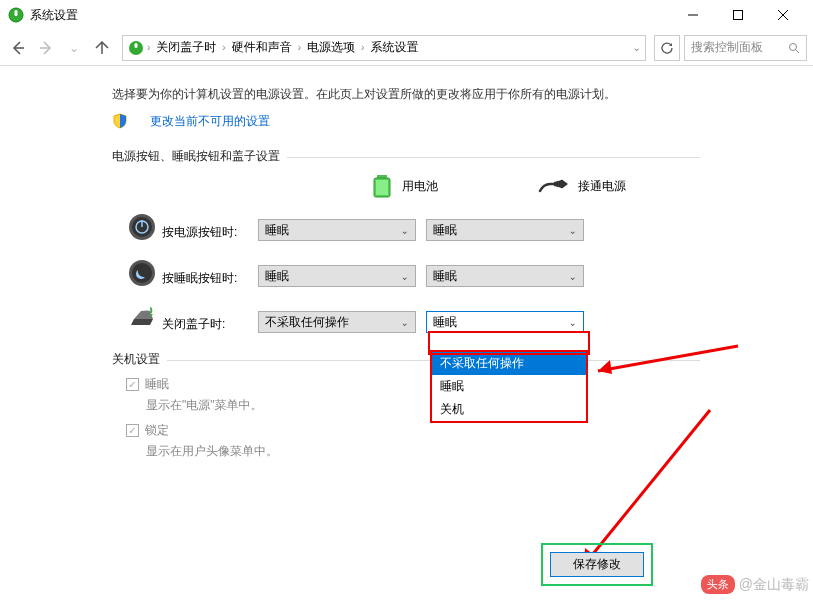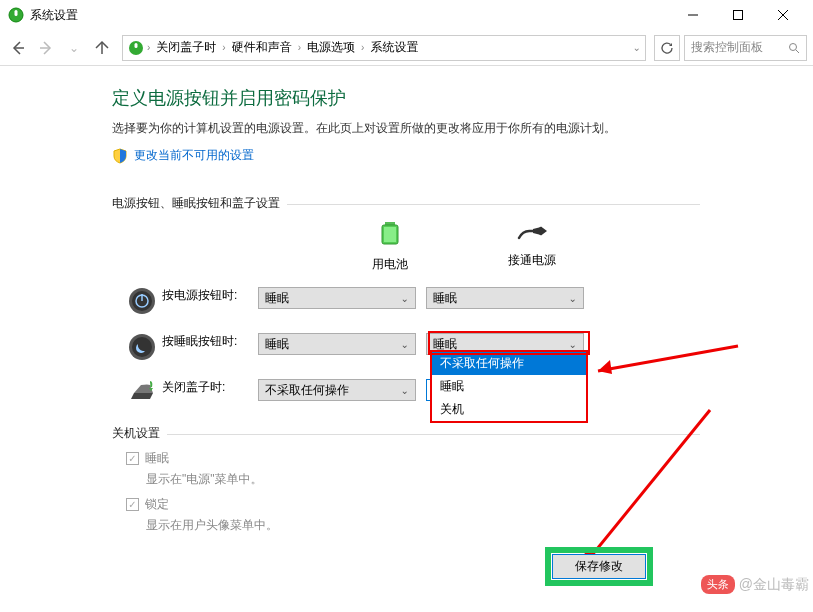--- a/index.html
+++ b/index.html
@@ -18,49 +18,49 @@
 .breadcrumb .seg { padding: 0 4px; font-size: 12px; }
 .breadcrumb .sep { color: #888; padding: 0 2px; font-size: 10px; }
 .breadcrumb .bcicon { width: 18px; height: 18px; margin-right: 0; }
 .breadcrumb .spacer { flex: 1; }
 .refresh { border: 1px solid #ccc; width: 26px; height: 26px; display: flex; align-items: center; justify-content: center; }
 .searchbox { border: 1px solid #ccc; width: 123px; height: 26px; padding: 0 6px; color: #888; font-size: 12px; display: flex; align-items: center; justify-content: space-between; }
 
 .content { padding: 20px 0 0 112px; width: 700px; position: relative; }
 .h1 { color: #0c6b3f; font-size: 18px; font-weight: normal; margin-bottom: 10px; }
 .desc { font-size: 12px; color: #333; margin-bottom: 10px; }
-.link { display: flex; align-items: flex-end; gap: 6px; margin-bottom: 31px; }
+.link { display: flex; align-items: flex-start; gap: 22px; margin-bottom: 18px; }
 .link a { color: #0066cc; text-decoration: none; font-size: 12px; }
 
 .section-hdr { font-size: 12px; color: #222; position: relative; margin-bottom: 8px; }
 .section-hdr::after { content: ""; position: absolute; left: 175px; right: 0; top: 50%; border-top: 1px solid #ddd; }
 
 .colheads { display: flex; margin-left: 260px; gap: 100px; margin-bottom: 14px; align-items: center; }
-.colhead { display: flex; align-items: center; gap: 10px; flex-direction: column; }
-.dropdowns { display: flex; align-items: flex-start; margin-bottom: 18px; }
+.colhead { display: flex; align-items: center; gap: 10px; }
+.dropdowns { display: flex; align-items: flex-end; margin-bottom: 18px; }
 .rowicon { width: 28px; height: 28px; margin-right: 6px; margin-left: 16px; }
 .rowlabel { width: 96px; font-size: 12px; }
 .dd { width: 158px; height: 22px; border: 1px solid #adadad; background: #e1e1e1; display: flex; align-items: center; justify-content: space-between; padding: 0 6px; font-size: 12px; margin-right: 10px; }
 .dd.open { border: 1px solid #0078d7; background: #fff; }
 .dd .chev { font-size: 10px; color: #555; }
 
 .dropdown-list { position: absolute; left: 430px; top: 350px; width: 158px; border: 2px solid #e00; background: #fff; z-index: 10; }
 .dropdown-list .opt { padding: 3px 8px; font-size: 12px; }
 .dropdown-list .opt.sel { background: #0078d7; color: #fff; }
 .dd-wrap { position: absolute; left: 428px; top: 331px; width: 162px; height: 24px; border: 2px solid #e00; z-index: 11; pointer-events: none; }
 
 .shutdown-sec { margin-top: 14px; }
 .shutdown-hdr::after { left: 55px; }
 .chk-row { margin-left: 14px; margin-top: 8px; }
 .chk-line { display: flex; align-items: center; gap: 6px; color: #888; }
 .chk-desc { margin-left: 20px; margin-top: 4px; color: #888; }
 .chkbox { width: 13px; height: 13px; border: 1px solid #aaa; display: inline-flex; align-items: center; justify-content: center; font-size: 10px; color: #aaa; }
 
 .savebtn-area { position: absolute; bottom: 26px; right: 160px; }
-.savebtn { border: 6px solid #22c55e; padding: 1px; }
+.savebtn { border: 2px solid #22c55e; padding: 7px; }
 .savebtn-inner { border: 1px solid #0078d7; background: #e1e1e1; padding: 3px 22px; font-size: 12px; }
 
 .watermark { position: absolute; bottom: 18px; right: 4px; color: #bbb; font-size: 14px; display: flex; align-items: center; gap: 4px; }
 .watermark .tlabel { background: #e55; color: #fff; padding: 2px 6px; border-radius: 8px; font-size: 11px; }
 
 .arrow { position: absolute; pointer-events: none; }
 </style>
 </head>
 <body>
 
@@ -135,21 +135,20 @@
   <div class="searchbox">
     <span>搜索控制面板</span>
     <svg width="12" height="12">
         <circle cx="5" cy="5" r="3.5" fill="none" stroke="#888"></circle>
         <line x1="8" y1="8" x2="11" y2="11" stroke="#888"></line>
       </svg>
   </div>
 </div>
 
 <div class="content">
-  <div class="h1">定义电源按钮并启用密码保护</div>
   <div class="desc">选择要为你的计算机设置的电源设置。在此页上对设置所做的更改将应用于你所有的电源计划。</div>
   <div class="link">
     <svg width="16" height="16">
         <path d="M8 1 L14 3 L14 8 Q14 13 8 15 Q2 13 2 8 L2 3 Z" fill="#ffd040" stroke="#e0b000"></path>
         <path d="M8 1 L14 3 L14 8 Q14 13 8 15 Z" fill="#2277dd"></path>
       </svg>
     <a href="#">更改当前不可用的设置</a>
   </div>
 
   <div class="section-hdr">电源按钮、睡眠按钮和盖子设置</div>

